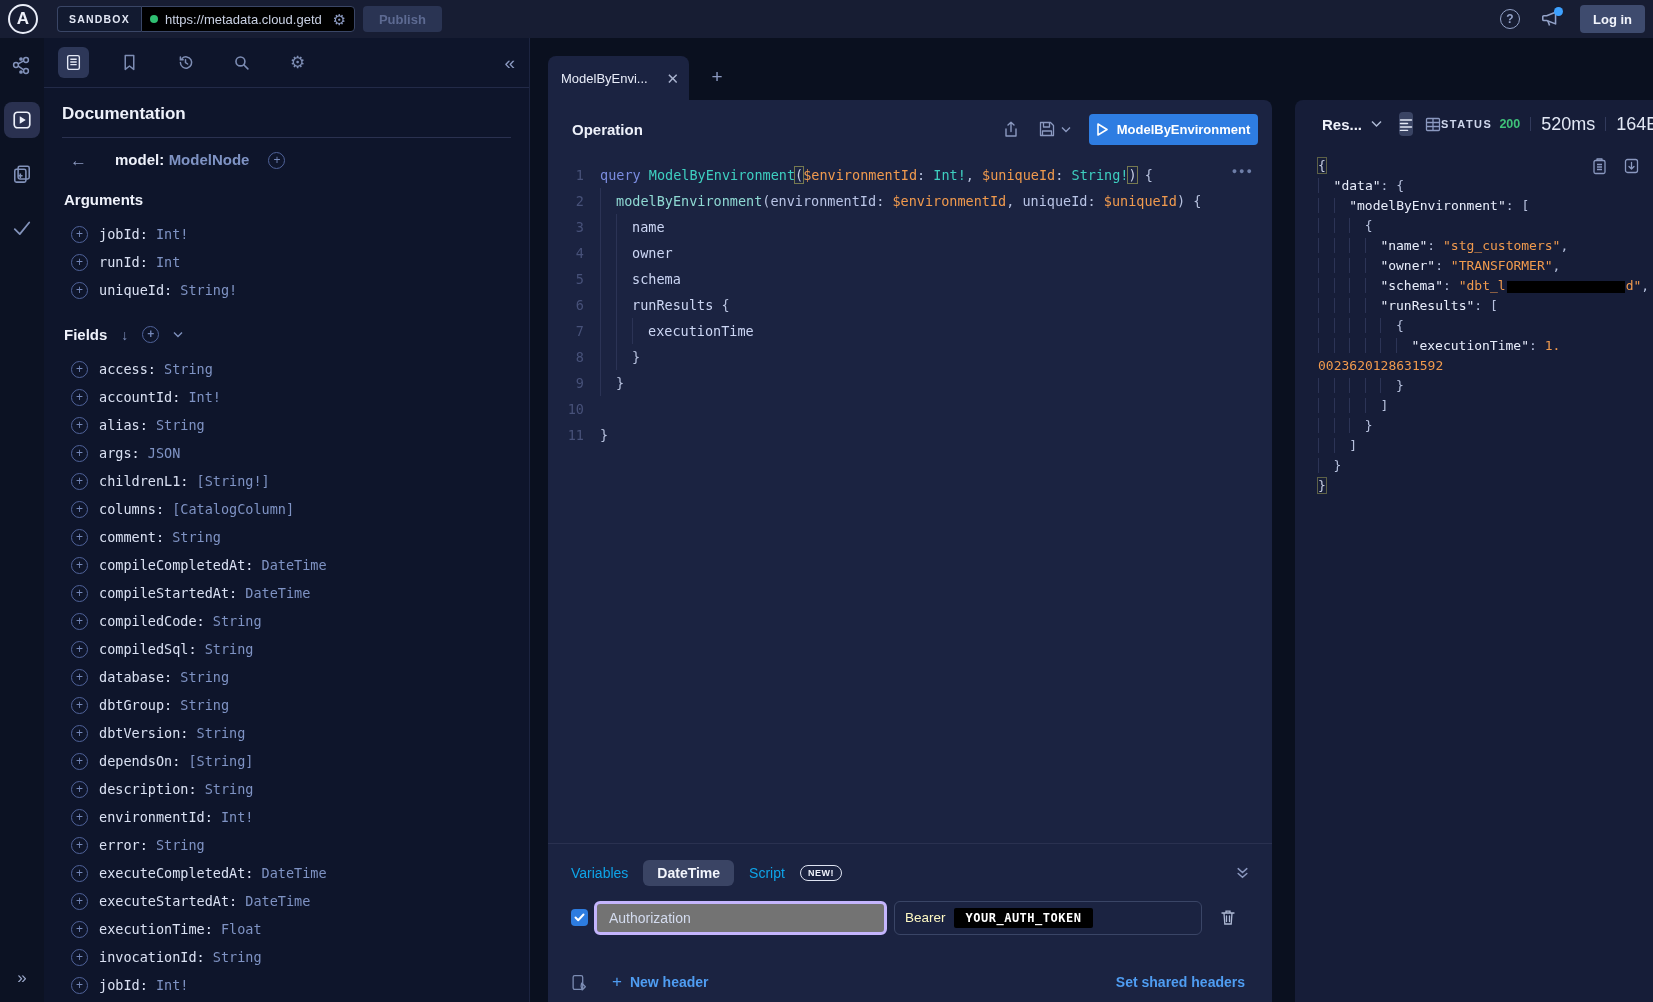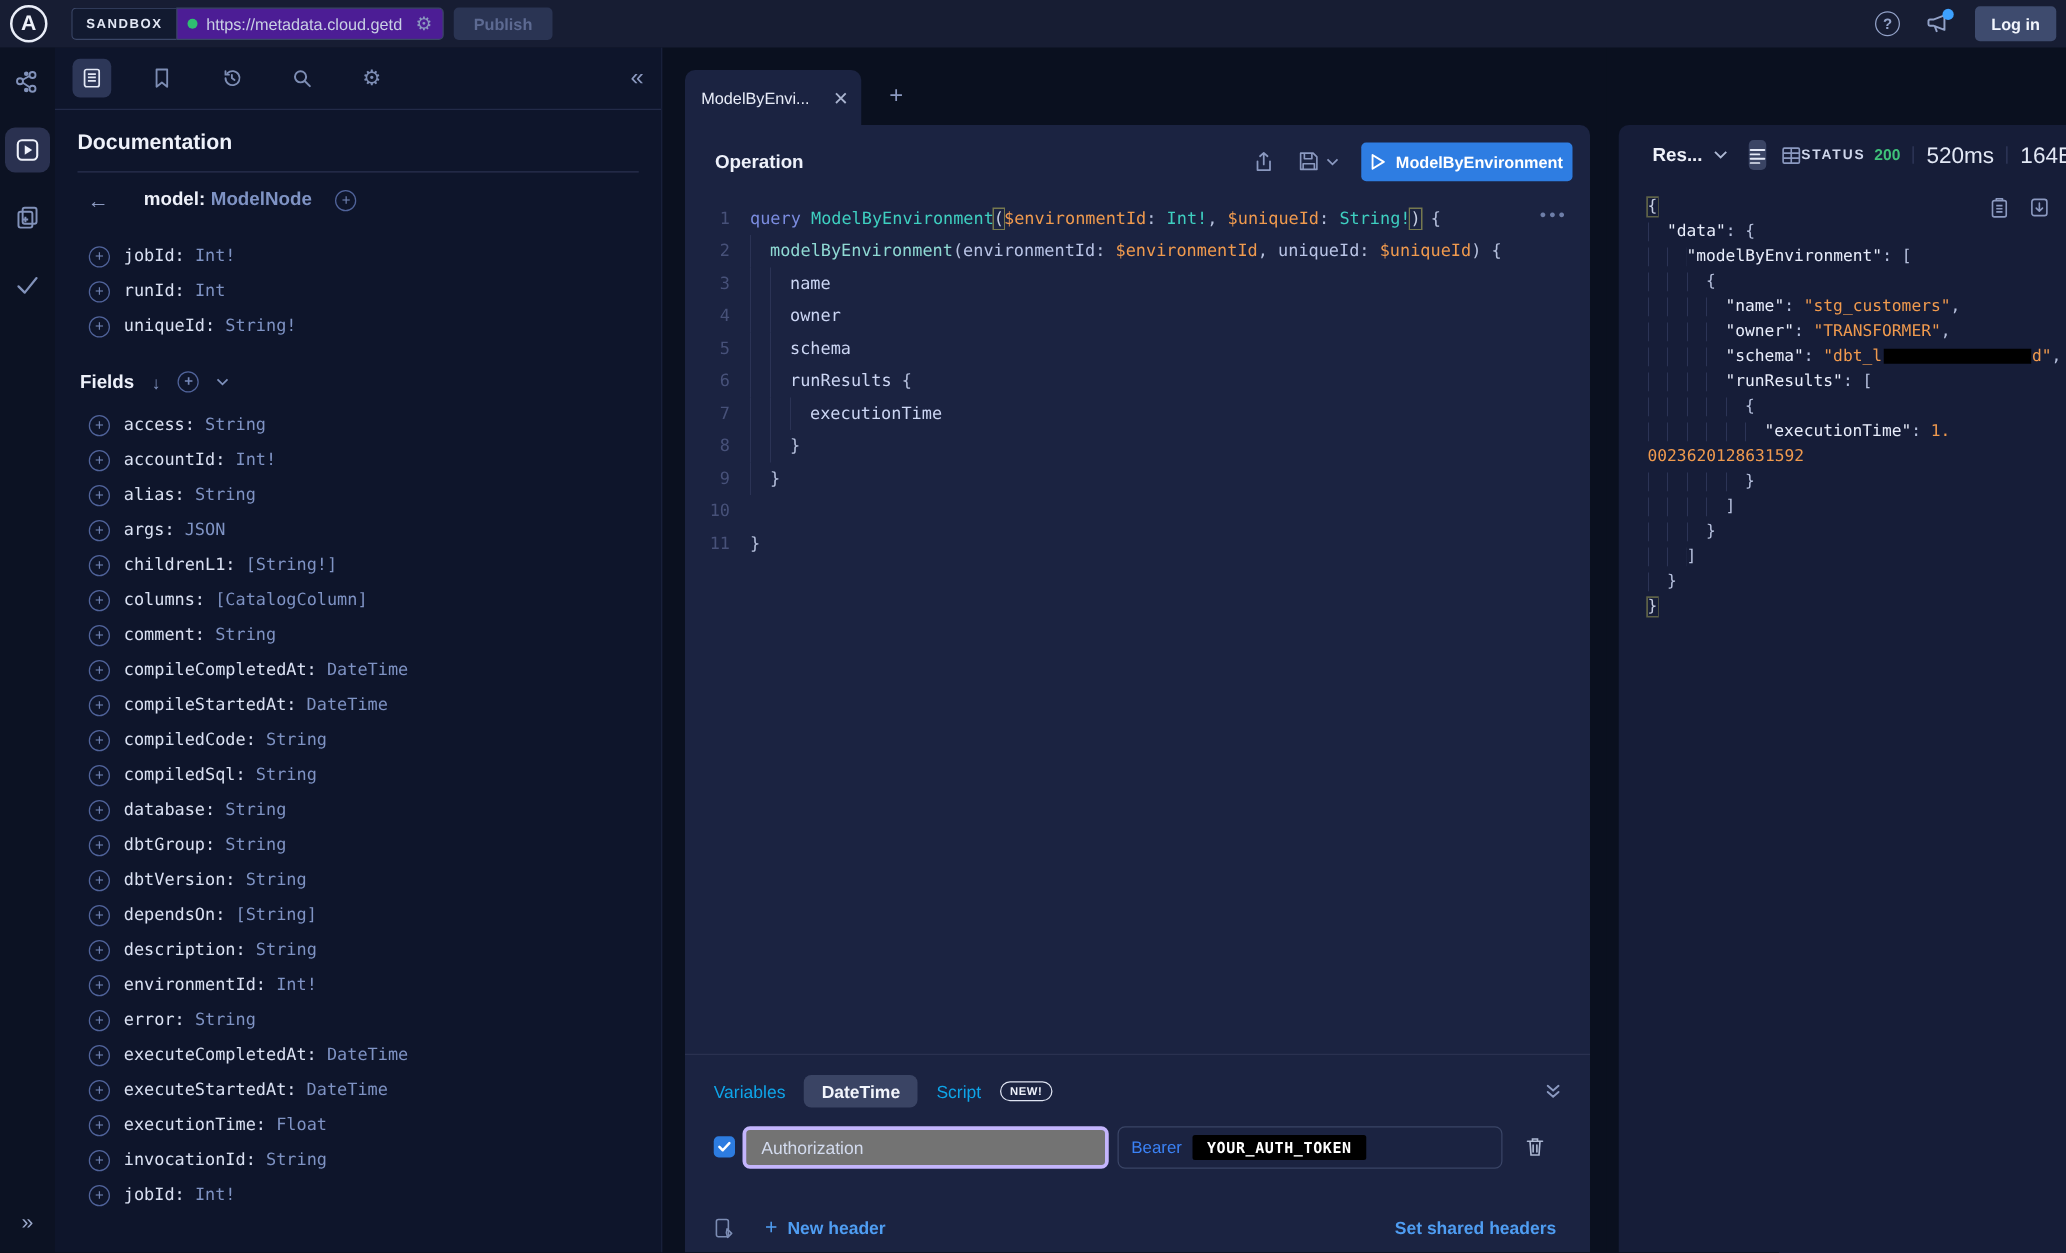--- a/index.html
+++ b/index.html
@@ -14,21 +14,21 @@
   .topbar { position:absolute; left:0; top:0; width:1653px; height:38px;
     background:#171d33; display:flex; align-items:center; z-index:5; }
   .logo { width:30px; height:30px; border:2.5px solid #e9edf8; border-radius:50%;
     display:flex; align-items:center; justify-content:center;
     font-weight:bold; font-size:17px; color:#eef1fa; margin-left:8px; }
   .sandbox-wrap { display:flex; margin-left:19px; height:26px; }
   .sandbox-pill { display:flex; align-items:center; padding:0 11px; border:1px solid #3a4666;
     border-right:none; border-radius:4px 0 0 4px; background:#121a30;
     font-size:10.5px; font-weight:bold; letter-spacing:1.2px; color:#e2e7f4; }
   .url-box { display:flex; align-items:center; gap:7px; width:214px; padding:0 8px;
-    border:1px solid #3a4666; border-radius:0 4px 4px 0; background:#4c1d95; }
+    border:1px solid #3a4666; border-radius:0 4px 4px 0; background:#000000; }
   .green-dot { width:8px; height:8px; border-radius:50%; background:#2fbf71; flex:none; }
   .url-text { font-size:13px; color:#c9d1e4; white-space:nowrap; overflow:hidden; flex:1; }
   .gear { color:#8b99c0; font-size:15px; line-height:1; flex:none; }
   .publish-btn { margin-left:8px; height:26px; padding:0 16px; background:#2a3453;
     border:none; border-radius:4px; color:#5d6a92; font-weight:bold; font-size:13px; }
   .topbar-right { margin-left:auto; display:flex; align-items:center; gap:20px; margin-right:8px; }
   .help-icon { width:20px; height:20px; border:1.4px solid #93a2c8; border-radius:50%;
     display:flex; align-items:center; justify-content:center; color:#93a2c8;
     font-size:12px; font-weight:bold; }
   .speaker { position:relative; color:#93a2c8; }
@@ -114,21 +114,21 @@
     font-weight:bold; letter-spacing:0.5px; color:#eef1fa; }
   .sub-collapse { margin-left:auto; color:#8b99c0; }
   .hdr-row { display:flex; align-items:center; padding:0 23px; margin-top:13px; height:35px; }
   .checkbox { width:17px; height:17px; background:#2d7ce0; border-radius:4px; flex:none;
     display:flex; align-items:center; justify-content:center; margin-right:6px; }
   .hdr-name { width:293px; height:34px; background:#737373; border:3px solid #c4b5fd;
     border-radius:6px; color:#d3dbee; font-size:14px; padding:0 12px;
     font-family:"Liberation Sans", sans-serif; }
   .hdr-value { width:308px; height:34px; margin-left:7px; border:1px solid #3a4566;
     border-radius:6px; display:flex; align-items:center; padding:0 10px; }
-  .bearer { font-size:13.5px; color:#3b82f6; }
+  .bearer { font-size:13.5px; color:#fef9c3; }
   .token-redact { background:#000; color:#fff; font-family:"DejaVu Sans Mono", monospace;
     font-weight:bold; font-size:12px; padding:3px 12px; margin-left:8px; border-radius:2px;
     letter-spacing:0.5px; }
   .trash { margin-left:18px; color:#aeb9d4; display:flex; }
   .links-row { position:absolute; left:0; right:0; bottom:6px; height:28px; display:flex;
     align-items:center; padding:0 27px 0 23px; }
   .env-icon { color:#7d8db4; display:flex; margin-right:24px; }
   .link-blue { color:#4f9df2; font-weight:bold; font-size:14px; display:flex;
     align-items:center; gap:8px; }
   .links-row .right { margin-left:auto; }
@@ -251,20 +251,23 @@
   <div class="doc-body">
     <div class="doc-title">Documentation</div>
     <div class="doc-typerow">
       <span class="back-arrow">←</span>
       <span>
         <span class="type-label">model:</span>
         <span class="type-name">ModelNode</span>
       </span>
       <span class="plus-circle" style="margin-left:6px;">+</span>
     </div>
+    <div class="section-title">
+      <span>Arguments</span>
+    </div>
     <div class="doc-rows" id="doc-arguments">
         <div class="doc-row">
           <span class="plus-circle">+</span>
           <span class="fname">jobId:</span>
           <span class="ftype"> Int!</span>
         </div>
         <div class="doc-row">
           <span class="plus-circle">+</span>
           <span class="fname">runId:</span>
           <span class="ftype"> Int</span>

